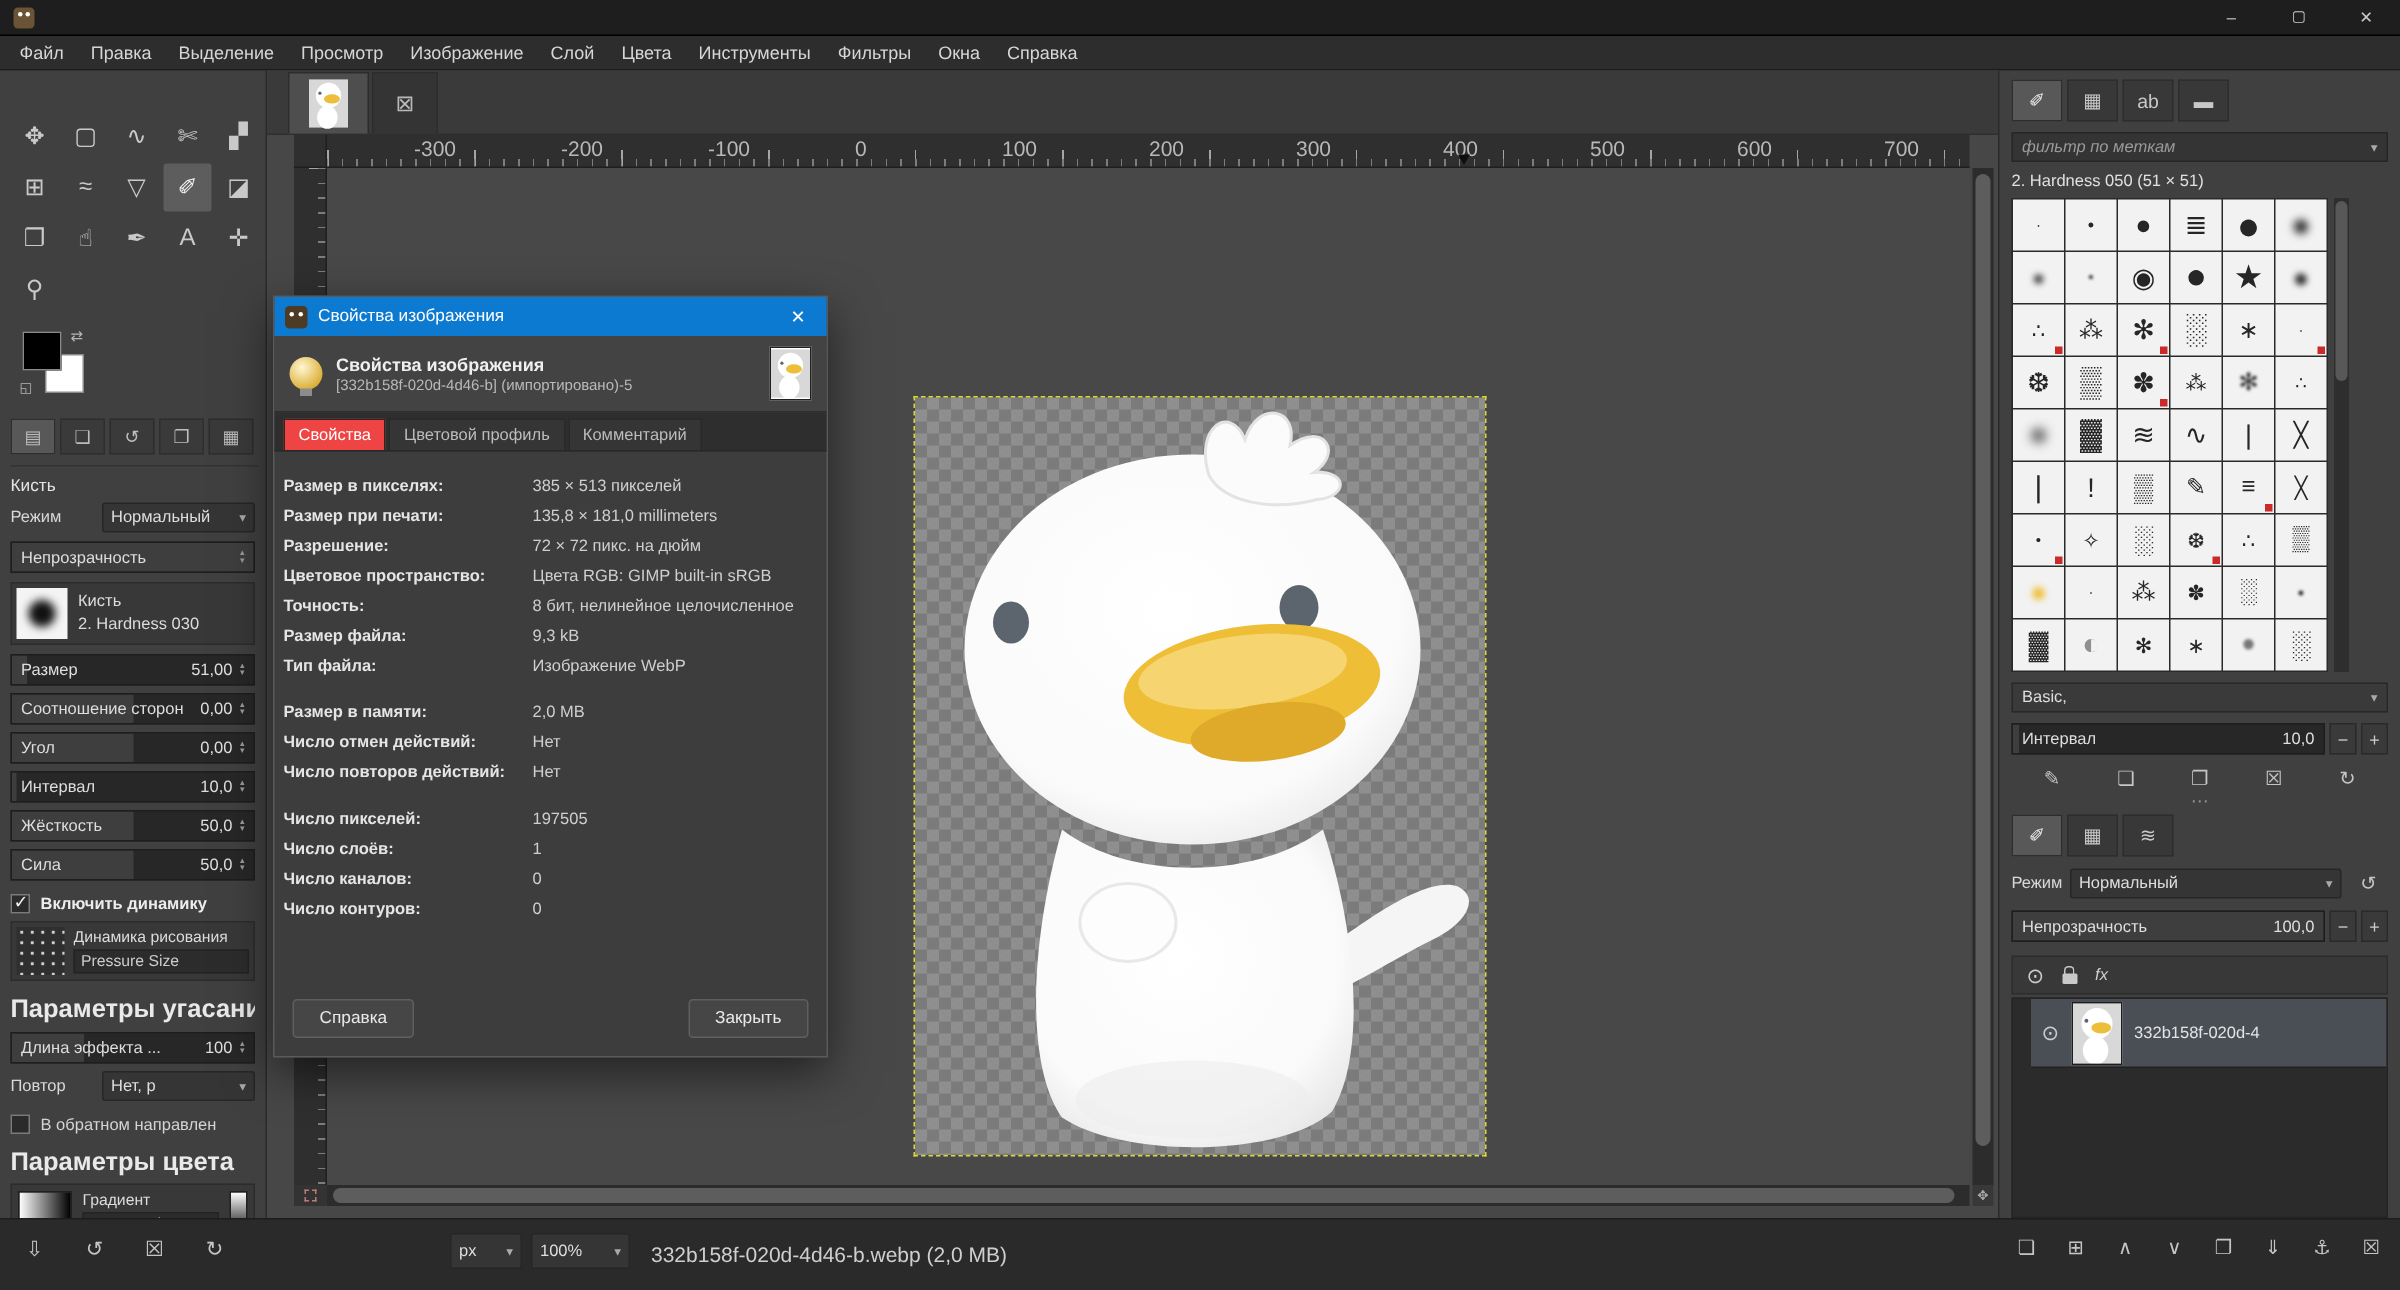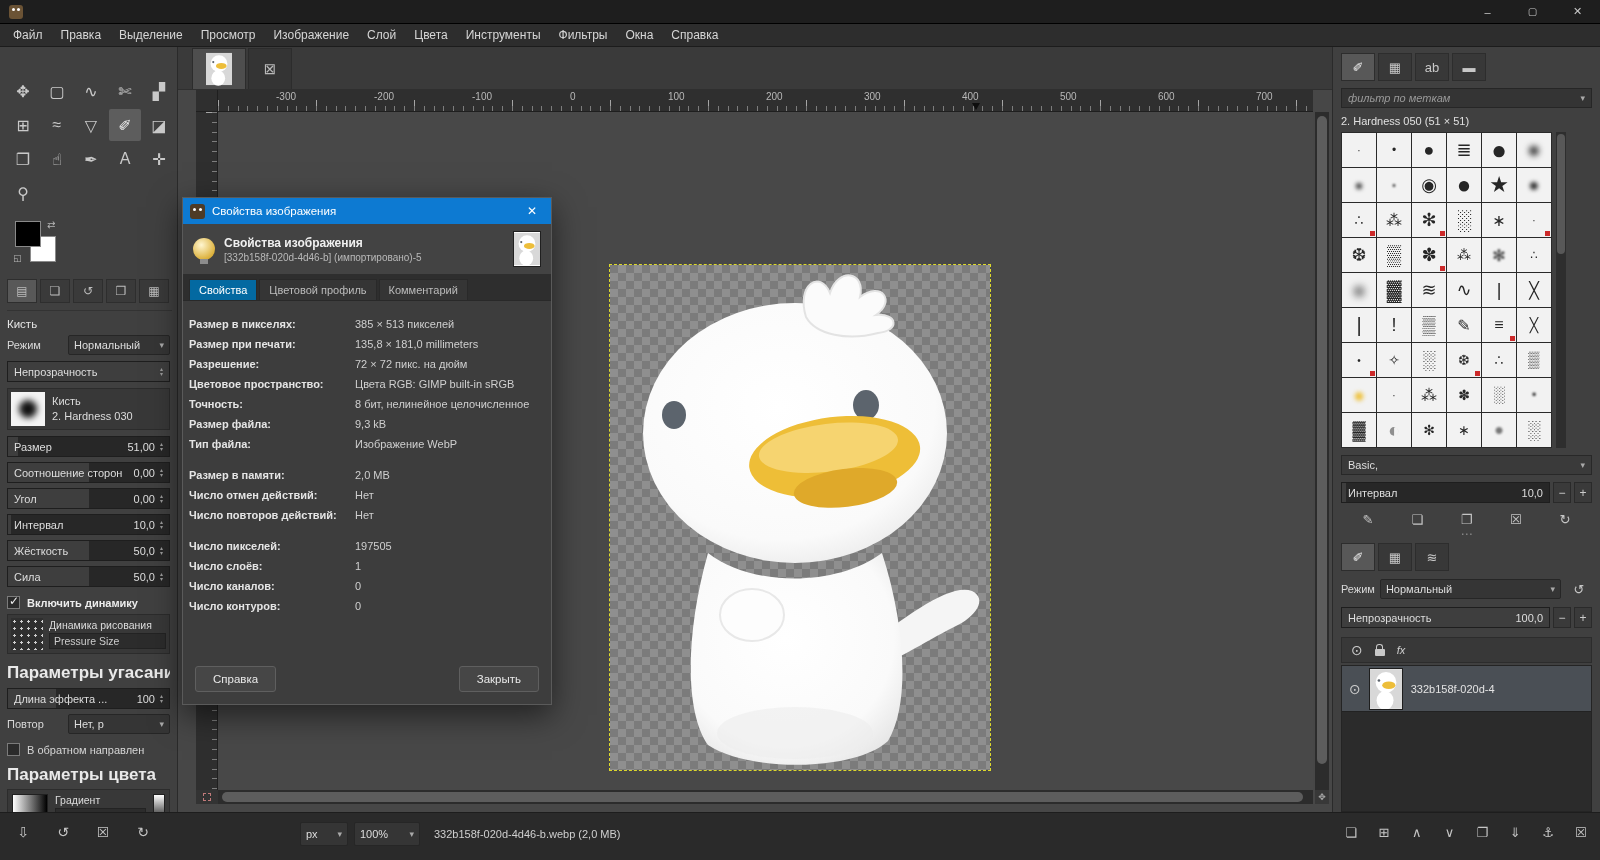--- a/index.html
+++ b/index.html
@@ -74,21 +74,21 @@
   .canvas-region { position:absolute; left:178px; top:47px; width:1154px; bottom:48px; background:#474747; overflow:hidden; }
   .tabstrip { position:absolute; left:0; top:0; right:0; height:43px; background:#3a3a3a; border-bottom:1px solid #2f2f2f; display:flex; align-items:flex-end; padding-left:14px; gap:2px; }
   .img-tab { width:54px; height:41px; background:#4e4e4e; border:1px solid #2c2c2c; border-bottom:none; display:flex; align-items:center; justify-content:center; }
   .img-tab .mini { width:26px; height:34px; }
   .img-tab.ghost { width:44px; background:#343434; color:#b8b8b8; font-size:15px; }
   .hruler { position:absolute; left:40px; top:43px; width:1095px; height:22px; background:#2f2f2f; border-bottom:1px solid #1f1f1f; overflow:hidden; }
   .hruler .ticks { position:absolute; inset:0;
     background-image:repeating-linear-gradient(to right,#7d7d7d 0 1px,transparent 1px 9.8px),repeating-linear-gradient(to right,#a5a5a5 0 1px,transparent 1px 98px);
     background-size:100% 5px,100% 11px; background-position:left bottom,left bottom; background-repeat:repeat-x; }
   .hlabels { position:absolute; left:58px; top:1px; display:flex; }
-  .hlabels span { width:98px; flex:none; font-size:10px; color:#b8b8b8; }
+  .hlabels span { width:98px; flex:none; font-size:14px; color:#b8b8b8; }
   .hmark { position:absolute; left:754px; top:13px; width:0; height:0; border-left:4px solid transparent; border-right:4px solid transparent; border-top:7px solid #0e0e0e; }
   .vruler { position:absolute; left:18px; top:65px; width:22px; height:678px; background:#2f2f2f; border-right:1px solid #1f1f1f; overflow:hidden; }
   .vruler .ticks { position:absolute; inset:0;
     background-image:repeating-linear-gradient(to bottom,#7d7d7d 0 1px,transparent 1px 9.8px),repeating-linear-gradient(to bottom,#a5a5a5 0 1px,transparent 1px 98px);
     background-size:5px 100%,11px 100%; background-position:right top,right top; background-repeat:no-repeat; }
   .vlabels { position:absolute; top:-10px; left:3px; }
   .vlabels span { display:block; height:98px; font-size:9px; color:#b8b8b8; }
   .corner-tl { position:absolute; left:18px; top:43px; width:22px; height:22px; background:#2f2f2f; border-right:1px solid #1f1f1f; border-bottom:1px solid #1f1f1f; }
   .viewport { position:absolute; left:40px; top:65px; width:1095px; height:678px; background:#484848; }
   .canvas-image { position:absolute; left:392px; top:153px; width:380px; height:505px;
@@ -114,21 +114,21 @@
   .dlg-close { margin-left:auto; width:38px; height:26px; display:flex; align-items:center; justify-content:center; color:#fff; font-size:12px; }
   .dlg-header { display:flex; align-items:center; gap:9px; padding:7px 10px; background:#434343; border-bottom:1px solid #2e2e2e; flex:none; }
   .bulb { width:22px; height:22px; border-radius:50%; background:radial-gradient(circle at 38% 32%,#fff6d0,#ddb23e 70%,#b98e2a); position:relative; flex:none; }
   .bulb::after { content:""; position:absolute; left:7px; bottom:-4px; width:8px; height:5px; background:#8c8c8c; }
   .dlg-ht { font-size:12px; font-weight:bold; color:#f0f0f0; }
   .dlg-hs { font-size:10px; color:#b9b9b9; margin-top:2px; }
   .dlg-thumb { margin-left:auto; width:28px; height:36px; background:#fff; border:1px solid #202020; flex:none; }
   .dlg-thumb svg { width:100%; height:100%; display:block; }
   .dlg-tabs { display:flex; background:#2e2e2e; padding:4px 6px 0; gap:2px; border-bottom:1px solid #292929; flex:none; }
   .dlg-tab { font-size:11px; color:#bcbcbc; background:#353535; border:1px solid #292929; border-bottom:none; padding:4px 9px; }
-  .dlg-tab.active { background:#0369a1; color:#fff; }
+  .dlg-tab.active { background:#ef4444; color:#fff; }
   .dlg-body { flex:1 1 auto; padding:13px 10px 0 6px; overflow:hidden; }
   .prow { display:flex; gap:8px; line-height:20px; }
   .prow.gap { margin-top:11px; }
   .plabel { width:158px; text-align:left; font-size:11px; font-weight:bold; color:#e5e5e5; flex:none; }
   .pvalue { font-size:11px; color:#cfcfcf; white-space:nowrap; overflow:hidden; }
   .dlg-footer { flex:none; display:flex; justify-content:space-between; padding:10px 12px 12px; }
   .dlg-btn { background:#464646; border:1px solid #5f5f5f; border-radius:3px; color:#e9e9e9; font-size:11.5px; padding:6px 17px; }
   
   .right-panel { position:absolute; left:1332px; top:47px; width:268px; bottom:48px; background:#404040; border-left:1px solid #2a2a2a; padding:6px 8px 0; display:flex; flex-direction:column; overflow:hidden; }
   .rp-tabs { display:flex; gap:3px; align-items:center; flex:none; }
@@ -153,33 +153,33 @@
   .rp-dots::before { content:"⋯"; }
   .rp-tabs2 { display:flex; gap:3px; align-items:center; margin-top:4px; flex:none; }
   .rp-mode { display:flex; align-items:center; gap:5px; margin-top:7px; font-size:11px; flex:none; }
   .rp-mode .combo { flex:1 1 auto; }
   .reset-mode::before { content:"↺"; }
   .rp-locks { display:flex; align-items:center; gap:12px; margin-top:9px; height:26px; background:#383838; border:1px solid #2c2c2c; padding:0 9px; flex:none; }
   .i-eye::before { content:"⊙"; font-size:14px; color:#cccccc; }
   .i-lock { width:10px; height:7px; background:#c9c9c9; border-radius:1px; position:relative; margin-top:4px; }
   .i-lock::before { content:""; position:absolute; left:1.5px; top:-5px; width:5px; height:5px; border:1.5px solid #c9c9c9; border-bottom:none; border-radius:3px 3px 0 0; }
   .fx { font-size:11px; font-style:italic; color:#cfcfcf; }
-  .layer-list { flex:1 1 auto; margin-top:2px; background:#2b2b2b; border:1px solid #242424; overflow:hidden; }
+  .layer-list { flex:1 1 auto; margin-top:2px; background:#2b2b2b; border:1px solid #242424; overflow:hidden;padding-left:12px; }
   .layer-row { height:46px; background:#4a4f55; display:flex; align-items:center; gap:8px; padding:0 7px; border-bottom:1px solid #222; }
   .layer-thumb { width:34px; height:42px; background:#fff; border:1px solid #1e1e1e; flex:none; }
   .layer-thumb svg { width:100%; height:100%; display:block; }
   .layer-name { font-size:11px; color:#e3e3e3; white-space:nowrap; overflow:hidden; }
   
   .statusbar { position:absolute; left:0; right:0; bottom:0; height:48px; background:#2a2a2a; border-top:1px solid #1d1d1d; }
   .sb-left { position:absolute; left:10px; top:8px; display:flex; gap:14px; }
   .sb-left .mini-btn { font-size:14px; }
   .sb-unit { position:absolute; left:300px; top:9px; width:48px; height:24px; }
   .sb-zoom { position:absolute; left:354px; top:9px; width:66px; height:24px; }
   .sb-unit .combo,.sb-zoom .combo { height:24px; width:100%; }
-  .sb-file { position:absolute; left:434px; top:15px; font-size:11px; color:#cfcfcf; white-space:nowrap; }
+  .sb-file { position:absolute; left:434px; top:15px; font-size:14px; color:#cfcfcf; white-space:nowrap; }
   .sb-right { position:absolute; left:1338px; right:6px; top:8px; display:flex; justify-content:space-between; }
 </style>
 </head>
 <body>
 
 <svg width="0" height="0" style="position:absolute">
   <symbol id="duckmini" viewBox="0 0 34 42">
     <rect width="34" height="42" fill="#d8d8d8"></rect>
     <ellipse cx="16" cy="33" rx="9" ry="10" fill="#ffffff"></ellipse>
     <circle cx="17" cy="14" r="11" fill="#ffffff"></circle>

